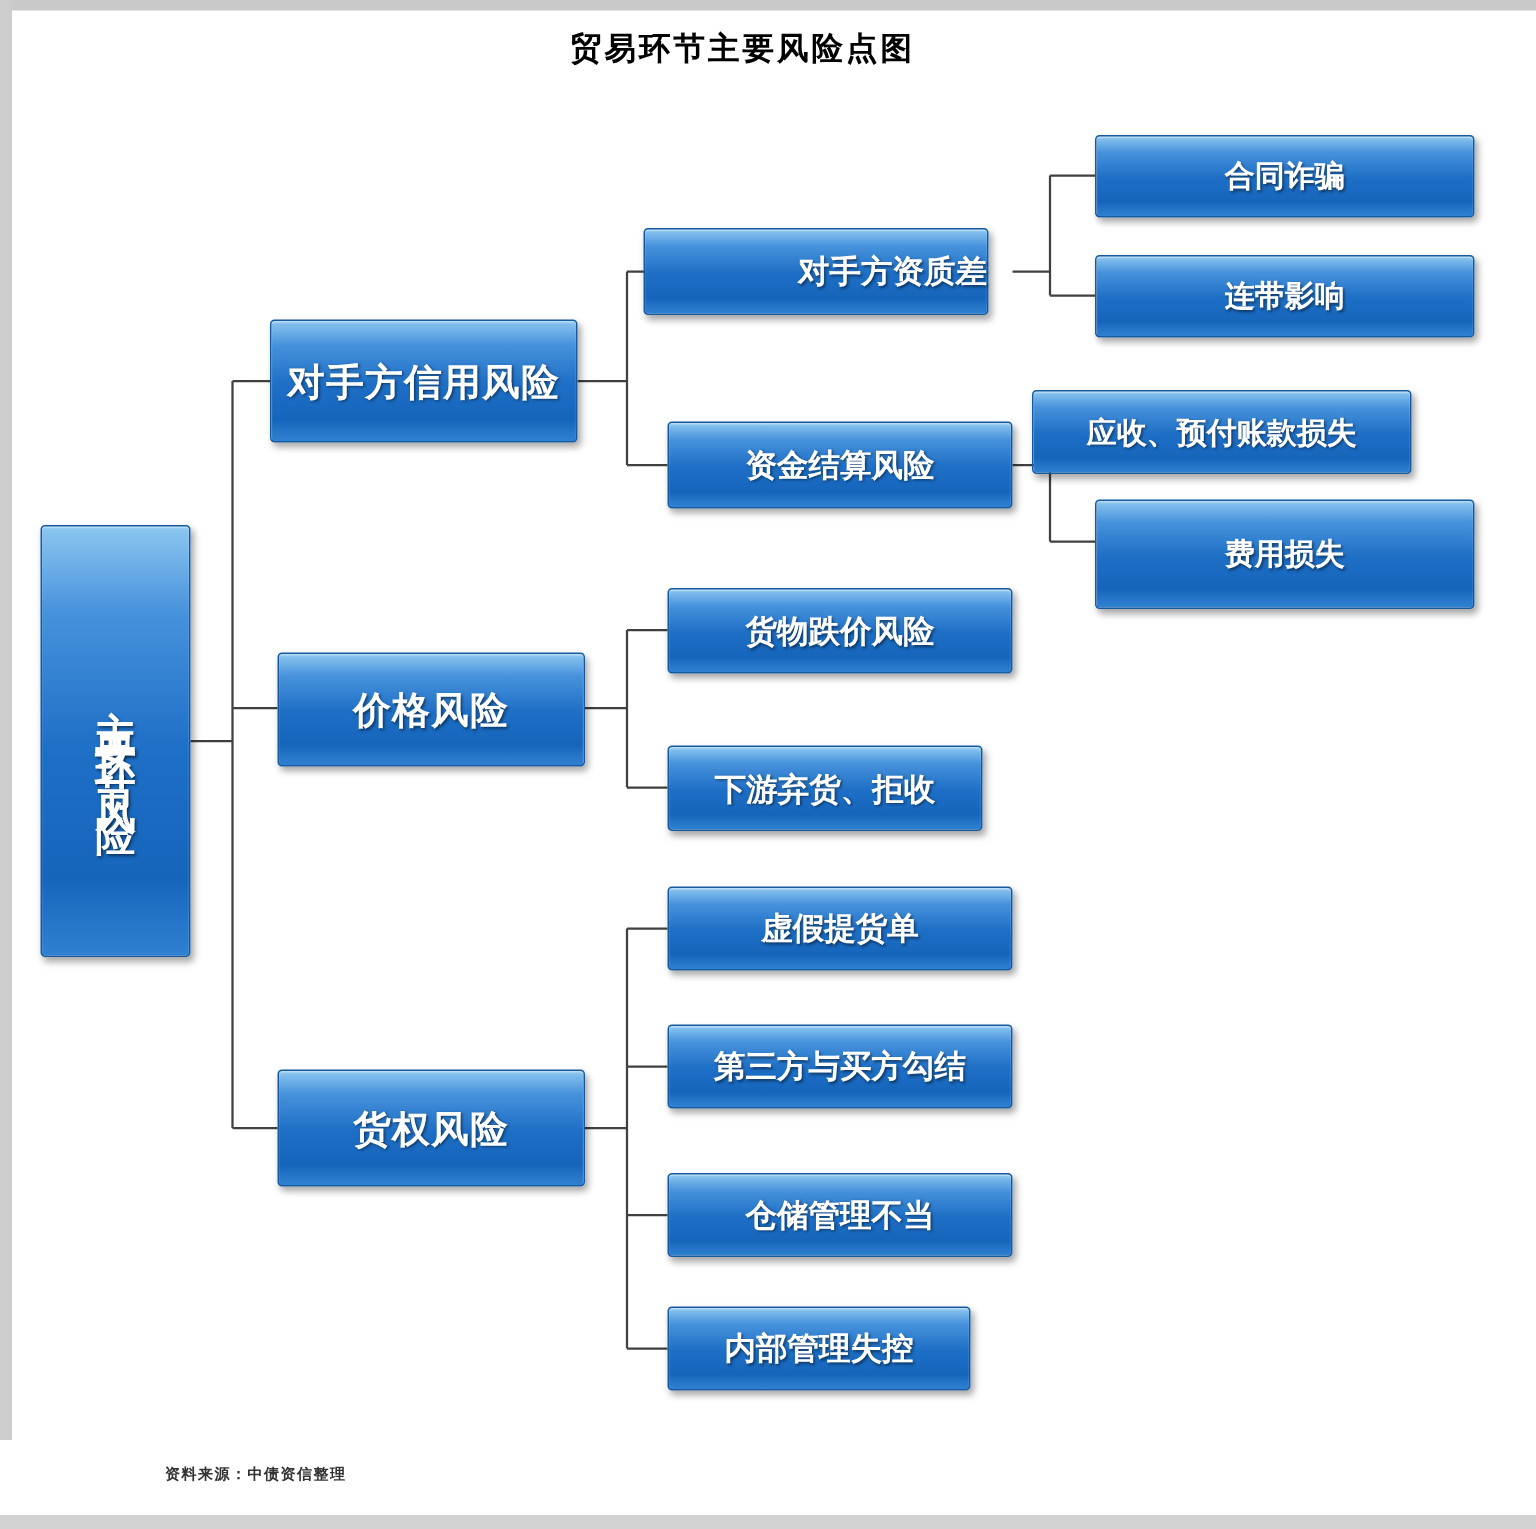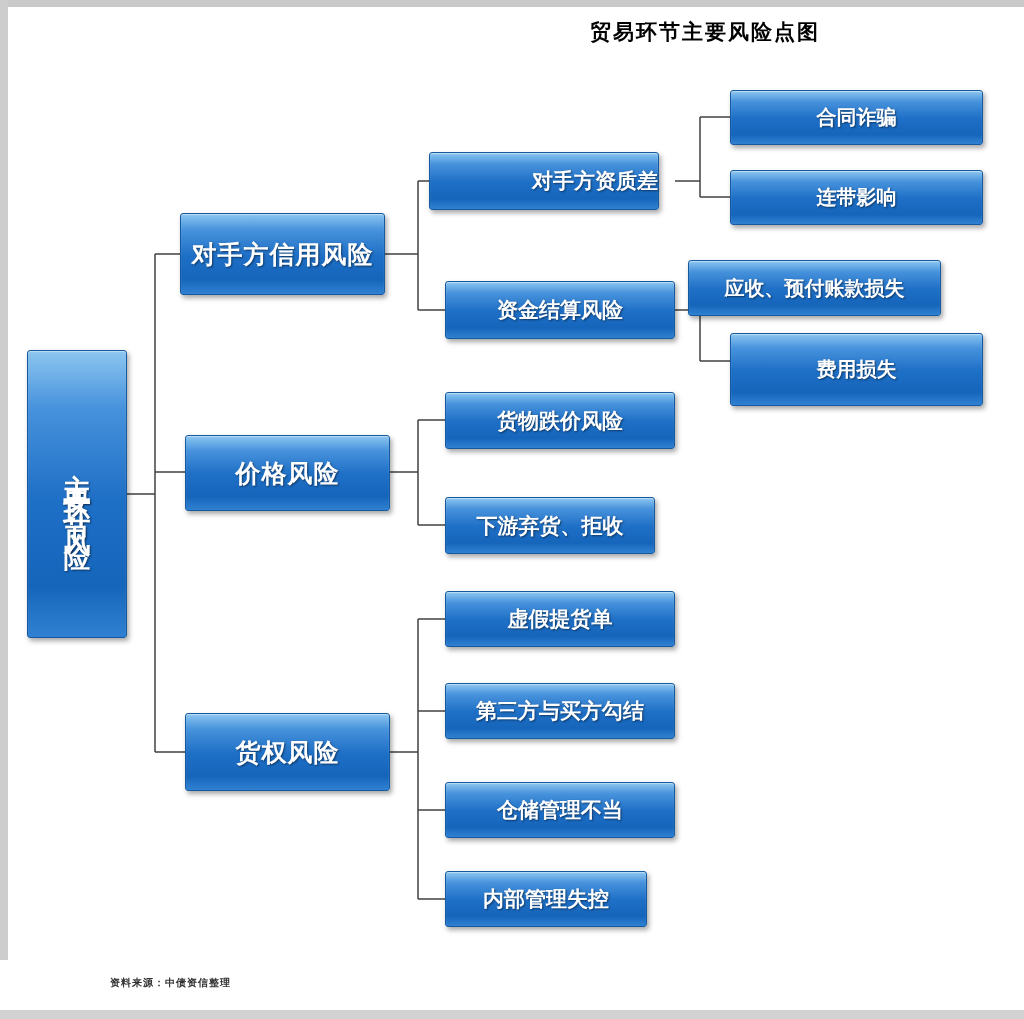--- a/index.html
+++ b/index.html
@@ -13,21 +13,21 @@
     overflow: hidden;
   }
   
   .edge-top    { position:absolute; left:0; top:0; width:1024px; height:7px;  background:#c9c9c9; }
   .edge-left   { position:absolute; left:0; top:0; width:8px;   height:960px; background:#cdcdcd; }
   .edge-bottom { position:absolute; left:0; top:1010px; width:1024px; height:9px; background:#d2d2d2; }
 
   .title {
     position: absolute;
     left: 380px; top: 18px; width: 440px;
-    text-align: right;
+    text-align: left;
     font-size: 21px;
     font-weight: bold;
     color: #000000;
     letter-spacing: 2px;
   }
   .connectors {
     position: absolute;
     left: 0; top: 0;
     z-index: 0;
   }

